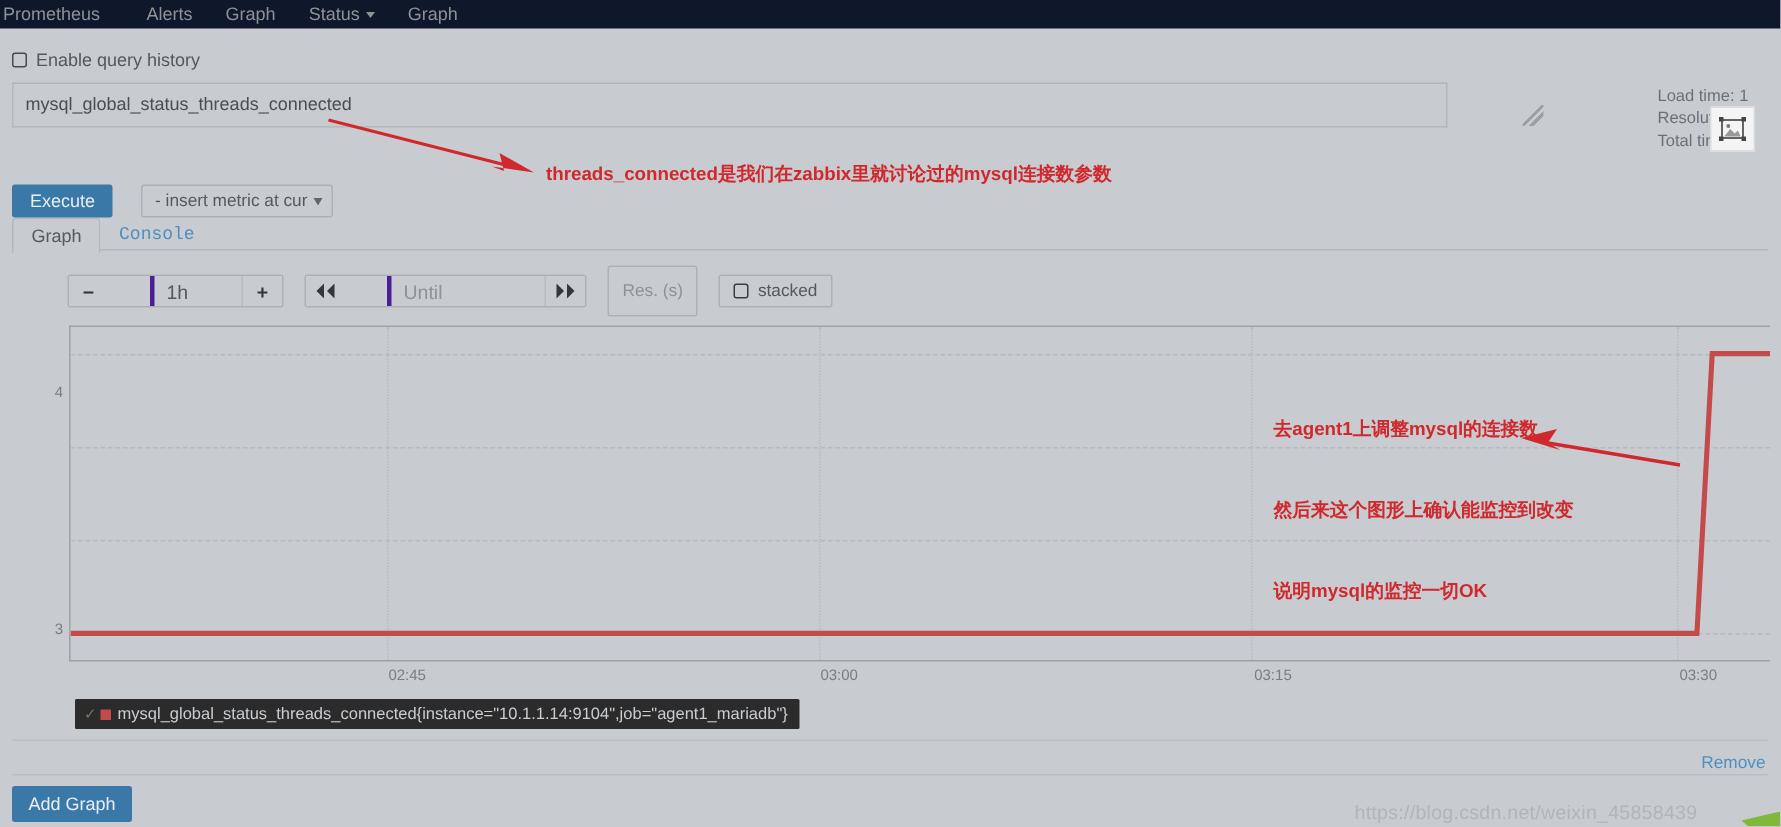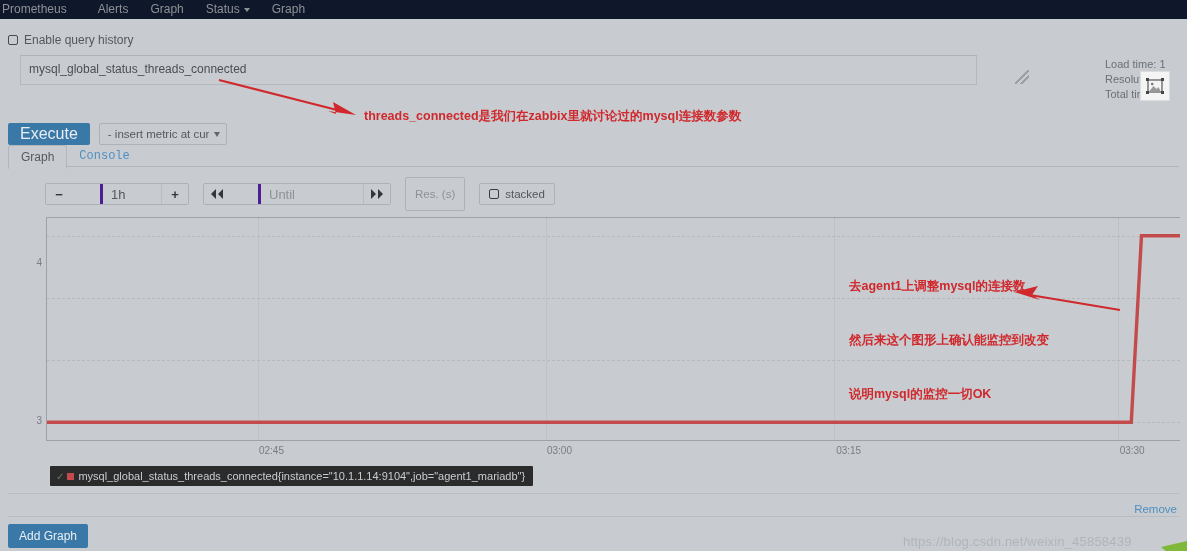--- a/index.html
+++ b/index.html
@@ -52,42 +52,41 @@
     width: 957px; height: 30px;
     background: #c8ccd0;
     border: 1px solid #b4b8bc;
     border-top-color: #b0b4b8;
     font-size: 12px; color: #4a4e54;
     padding: 6px 8px 0 8px;
     font-family: "Liberation Sans", sans-serif;
     resize: none; outline: none;
     overflow: hidden;
     line-height: 14px;
-    margin-left: 12px;
   }
   .resize-grip {
     position: absolute; right: 1px; bottom: 1px;
     width: 14px; height: 14px;
     background:
       linear-gradient(135deg, transparent 45%, #9aa0a6 45%, #9aa0a6 55%, transparent 55%),
       linear-gradient(135deg, transparent 65%, #9aa0a6 65%, #9aa0a6 75%, transparent 75%);
     pointer-events: none;
   }
 
   
   .exec-row { position: absolute; top: 104px; left: 8px; display: flex; align-items: stretch; }
   .btn-execute {
     background: #3a78a8; color: #e8eef3;
     border: none; border-radius: 2px;
-    font-size: 16px; padding: 4px 12px;
+    font-size: 12px; padding: 4px 12px;
     font-family: "Liberation Sans", sans-serif;
     cursor: pointer; height: 22px; line-height: 14px;
   }
   .metric-select {
-    margin-left: 9px; height: 22px;
+    margin-left: 19px; height: 22px;
     background: #c8ccd0; border: 1px solid #adb1b6;
     border-radius: 2px;
     display: flex; align-items: center;
     padding: 0 6px 0 8px;
     color: #55595f; font-size: 11.5px;
     width: 128px; justify-content: space-between;
     cursor: pointer;
   }
   .metric-select .lbl {
     overflow: hidden; white-space: nowrap; text-overflow: clip;

